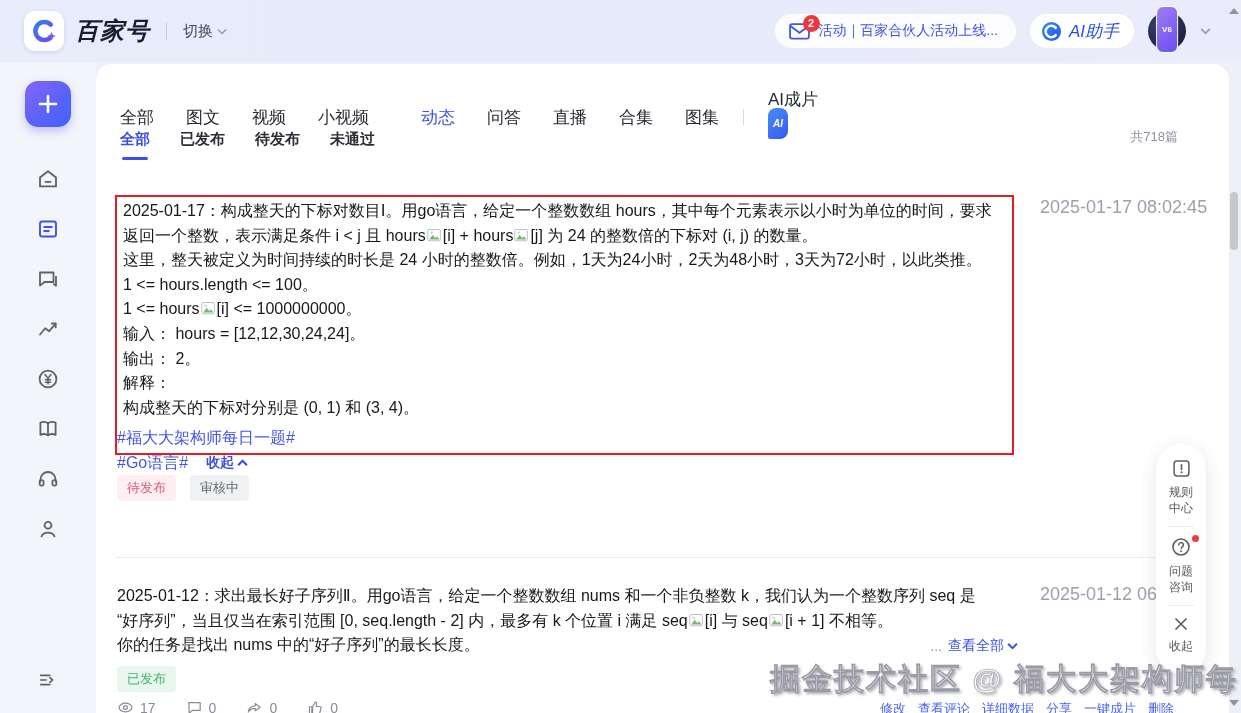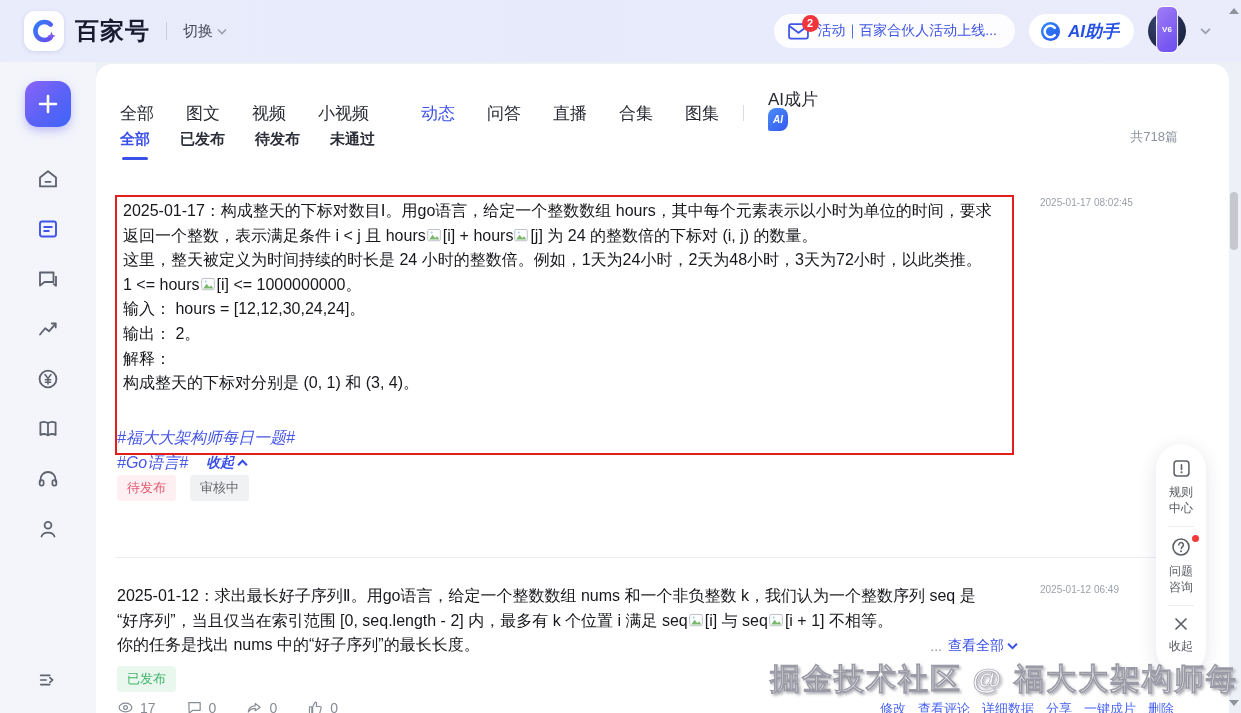--- a/index.html
+++ b/index.html
@@ -16,40 +16,40 @@
   .header {
     position:absolute; top:0; left:0; width:1241px; height:62px;
     background:linear-gradient(90deg,#e9ecfa 0%,#e6eafb 45%,#ebecfb 100%);
     display:flex; align-items:center; padding:0 30px 0 24px; z-index:5;
   }
   .logo-box {
     width:40px; height:40px; background:#fff; border-radius:11px;
     display:flex; align-items:center; justify-content:center;
     box-shadow:0 1px 4px rgba(90,100,180,.18);
   }
-  .brand { font-size:24px; font-weight:700; color:#171c2f; margin-left:11px; letter-spacing:1px; }
+  .brand { font-size:24px; font-weight:700; color:#171c2f; margin-left:11px; letter-spacing:1px;font-style:italic; }
   .hdr-divider { width:1px; height:18px; background:#c9ccdb; margin:0 16px; }
   .switch { display:flex; align-items:center; gap:4px; font-size:15px; color:#454a59; cursor:pointer; }
   .hdr-right { margin-left:auto; display:flex; align-items:center; gap:14px; }
   .notice-pill {
     display:flex; align-items:center; gap:9px; height:34px; padding:0 18px 0 14px;
     background:rgba(255,255,255,.88); border-radius:18px; cursor:pointer;
   }
   .envelope-wrap { position:relative; }
   .red-badge {
     position:absolute; top:-8px; right:-10px; min-width:17px; height:17px; padding:0 4px;
     background:#f0353c; border-radius:9px; color:#fff; font-size:11px; font-weight:700;
     display:flex; align-items:center; justify-content:center;
   }
   .notice-text { font-size:14px; color:#3c53e6; }
   .ai-pill {
     display:flex; align-items:center; gap:7px; height:34px; padding:0 15px 0 11px;
     background:#fff; border-radius:18px; cursor:pointer;
   }
-  .ai-pill-label { font-size:17px; font-weight:700; font-style:italic; color:#2450e6; }
+  .ai-pill-label { font-size:17px; font-weight:400; font-style:italic; color:#2450e6; }
   .avatar-wrap { position:relative; width:38px; height:38px; cursor:pointer; }
   .avatar {
     width:38px; height:38px; border-radius:50%;
     background:radial-gradient(circle at 35% 30%, #3a4670 0%, #232c4e 55%, #141a33 100%);
     overflow:hidden; position:relative;
   }
   .avatar .moon { position:absolute; left:8px; top:7px; width:7px; height:7px; border-radius:50%; background:#e8d98a; }
   .avatar-badge {
     position:absolute; bottom:-3px; left:50%; transform:translateX(-50%);
     background:linear-gradient(135deg,#a07df5,#6a4df0); color:#fff;
@@ -77,21 +77,21 @@
     position:absolute; left:96px; top:64px; width:1133px; bottom:0;
     background:#fff; border-radius:16px 16px 0 0; z-index:1;
   }
   .tabs-row { position:absolute; top:24px; left:24px; display:flex; align-items:center; }
   .tab { font-size:17px; color:#272a33; margin-right:32px; cursor:pointer; white-space:nowrap; }
   .tab.active { color:#3a50e8; font-weight:500;margin-left:20px; }
   .tab-divider { width:1px; height:16px; background:#d9dbe2; margin:0 24px 0 -8px; }
   .ai-tab { display:flex; align-items:flex-start; gap:4px; cursor:pointer;flex-direction:column; }
   .ai-tab-label { font-size:17px; color:#272a33; }
   .ai-tab-badge {
-    min-width:20px; height:23px; border-radius:8px 8px 8px 2px;
+    min-width:20px; height:31px; border-radius:8px 8px 8px 2px;
     background:linear-gradient(135deg,#4a8df8,#3658f0); color:#fff;
     font-size:10px; font-weight:700; font-style:italic;
     display:flex; align-items:center; justify-content:center; transform:translateY(-7px);
   }
   .subtabs-row { position:absolute; top:66px; left:24px; display:flex; }
   .subtab { position:relative; font-size:15px; font-weight:700; color:#2b2e38; margin-right:30px; padding-bottom:11px; cursor:pointer; }
   .subtab.active { color:#3a50e8; }
   .subtab.active::after {
     content:""; position:absolute; left:50%; transform:translateX(-50%);
     bottom:0; width:26px; height:3px; border-radius:2px; background:#3a50e8;
@@ -104,31 +104,31 @@
   }
   .search-box input {
     flex:1; border:none; outline:none; background:transparent; padding:0 8px 0 15px;
     font-size:13px; color:#333; font-family:inherit;
   }
   .search-box input::placeholder { color:#b9bec9; }
   .search-sep { width:1px; height:16px; background:#e6e8ee; }
   .search-icon-btn { padding:0 12px 0 9px; cursor:pointer; color:#7d8490; }
 
   
-  .timestamp { position:absolute; left:944px; font-size:10px; color:#9ba1ab; white-space:nowrap; }
+  .timestamp { position:absolute; left:944px; font-size:18px; color:#9ba1ab; white-space:nowrap; }
   .ts-1 { top:133px; }
   .ts-2 { top:520px; }
   .red-box {
     position:absolute; top:131px; left:19px; width:899px; height:260px;
     border:2px solid #e41e1e; padding:2px 6px; overflow:hidden;
   }
   .cline { font-size:16px; line-height:24.6px; color:#17181c; white-space:nowrap; }
   .imgph { display:inline-block; width:15px; height:15px; vertical-align:-2px; margin:0 1px; }
   .tags-block { position:absolute; top:361px; left:21px; }
-  .tag-line { font-size:16px; line-height:25px; color:#4555e8;font-style:italic; }
+  .tag-line { font-size:16px; line-height:25px; color:#4555e8; }
   .tag-link { cursor:pointer; }
   .collapse-link {
     display:inline-flex; align-items:center; gap:3px; margin-left:18px;
     font-size:14px; font-weight:700; color:#3a50e8; cursor:pointer; vertical-align:1px;
   }
   .badges-row { position:absolute; top:411px; left:21px; display:flex; gap:14px; }
   .badge { font-size:13px; padding:4px 10px; border-radius:4px; white-space:nowrap; }
   .badge.pending { background:#fdeff2; color:#e25a73; }
   .badge.reviewing { background:#f0f1f3; color:#65686d; }
   .badge.published { background:#e9f7ee; color:#3fb56a; }
@@ -353,20 +353,21 @@
       <div class="cline">返回一个整数，表示满足条件 i &lt; j 且 hours<span class="imgph"><svg viewBox="0 0 16 16" width="15" height="15">
             <rect x="0.8" y="1.6" width="13.4" height="12" rx="1.4" fill="#fff" stroke="#b9bec6" stroke-width="1"></rect>
             <path d="M2.4 12.2 5.9 7.3 8.8 10.6 10.7 8.7 13.2 12.2z" fill="#7cb86f"></path>
             <circle cx="5" cy="4.9" r="1.2" fill="#a9cdf0"></circle>
           </svg></span>[i] + hours<span class="imgph"><svg viewBox="0 0 16 16" width="15" height="15">
             <rect x="0.8" y="1.6" width="13.4" height="12" rx="1.4" fill="#fff" stroke="#b9bec6" stroke-width="1"></rect>
             <path d="M2.4 12.2 5.9 7.3 8.8 10.6 10.7 8.7 13.2 12.2z" fill="#7cb86f"></path>
             <circle cx="5" cy="4.9" r="1.2" fill="#a9cdf0"></circle>
           </svg></span>[j] 为 24 的整数倍的下标对 (i, j) 的数量。</div>
       <div class="cline">这里，整天被定义为时间持续的时长是 24 小时的整数倍。例如，1天为24小时，2天为48小时，3天为72小时，以此类推。</div>
+      <div class="cline">1 &lt;= hours.length &lt;= 100。</div>
       <div class="cline">1 &lt;= hours<span class="imgph"><svg viewBox="0 0 16 16" width="15" height="15">
             <rect x="0.8" y="1.6" width="13.4" height="12" rx="1.4" fill="#fff" stroke="#b9bec6" stroke-width="1"></rect>
             <path d="M2.4 12.2 5.9 7.3 8.8 10.6 10.7 8.7 13.2 12.2z" fill="#7cb86f"></path>
             <circle cx="5" cy="4.9" r="1.2" fill="#a9cdf0"></circle>
           </svg></span>[i] &lt;= 1000000000。</div>
       <div class="cline">输入： hours = [12,12,30,24,24]。</div>
       <div class="cline">输出： 2。</div>
       <div class="cline">解释：</div>
       <div class="cline">构成整天的下标对分别是 (0, 1) 和 (3, 4)。</div>
     </div>

